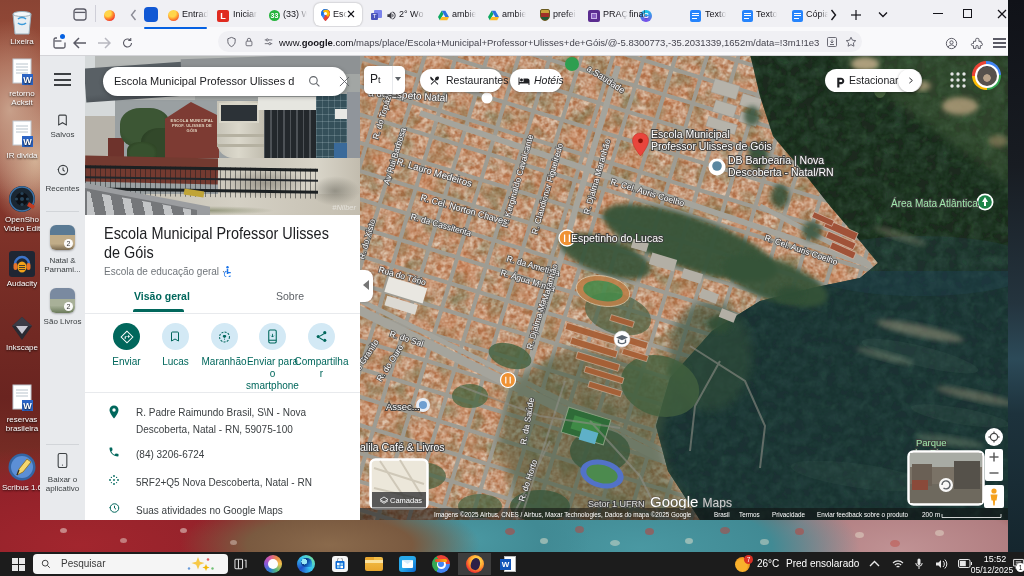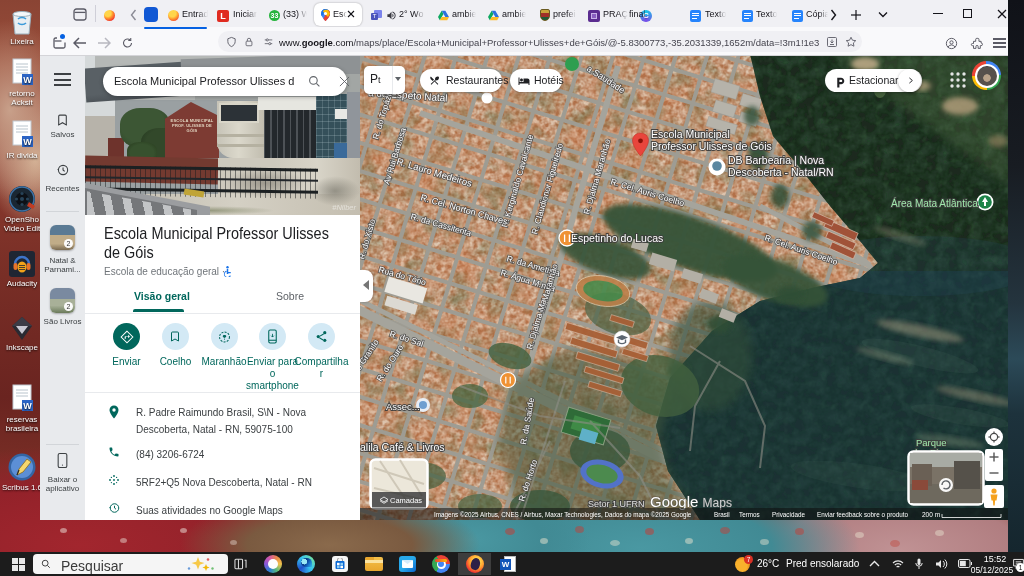--- a/index.html
+++ b/index.html
@@ -475,21 +475,21 @@
             <path d="M12 9v6M9.5 12.5L12 15l2.5-2.5" stroke-width="1.6"></path>
           </svg>
   <div class="acirc" style="left:223px;"></div>
   <svg class="abs" style="left:230px;top:274px" width="13" height="13" viewBox="0 0 24 24" fill="#01675c">
             <circle cx="18" cy="5" r="3"></circle>
             <circle cx="6" cy="12" r="3"></circle>
             <circle cx="18" cy="19" r="3"></circle>
             <path d="M8.6 13.5l6.8 4-1 1.7-6.8-4zM15.4 6.5l1 1.7-6.8 4-1-1.7z"></path>
           </svg>
   <div class="albl" style="left:23px;width:37px;">Enviar</div>
-  <div class="albl" style="left:72px;width:37px;">Coelho</div>
+  <div class="albl" style="left:72px;width:37px;">Lucas</div>
   <div class="albl" style="left:116px;width:46px;">Maranhão</div>
   <div class="albl" style="left:154px;width:67px;">Enviar para<br>o<br>smartphone</div>
   <div class="albl" style="left:203px;width:67px;">Compartilha<br>r</div>
   <div class="abs" style="left:0;top:336px;width:275px;height:1px;background:#e8eaed;"></div>
 
   <svg class="abs" style="left:23px;top:349px" width="12" height="14" viewBox="0 0 24 28" fill="#01675c">
             <path d="M12 1C6.9 1 3 4.9 3 10c0 6.8 9 17 9 17s9-10.2 9-17c0-5.1-3.9-9-9-9z"></path>
             <circle cx="12" cy="10" r="3.4" fill="#fff"></circle>
           </svg>
   <div class="irow" style="top:349px;width:176px;">R. Padre Raimundo Brasil, S\N - Nova Descoberta, Natal - RN, 59075-100</div>
@@ -846,21 +846,21 @@
 <div class="abs" style="left:4px;top:10px;width:41px;height:28px;background:#fff;border-radius:5px;box-shadow:0 1px 3px rgba(0,0,0,.3);">
   <span style="position:absolute;left:6px;top:6px;font-size:12px;color:#202124;">P<span style="font-size:9px;">t</span></span>
   <span style="position:absolute;left:28px;top:0;width:1px;height:28px;background:#e8eaed;"></span>
   <span style="position:absolute;left:31px;top:11px;width:0;height:0;border-left:3.5px solid transparent;border-right:3.5px solid transparent;border-top:4.5px solid #5f6368;"></span>
 </div>
 <div class="chip" style="left:60px;width:82px;"><svg width="11" height="11" style="position:absolute;left:9px;top:6px" viewBox="0 0 24 24" fill="#202124">
               <path d="M8.1 13.34l2.83-2.83L3.91 3.5a4.008 4.008 0 000 5.66l4.19 4.18zm6.78-1.81c1.53.71 3.68.21 5.27-1.38 1.91-1.91 2.28-4.65.81-6.12-1.46-1.46-4.2-1.1-6.12.81-1.59 1.59-2.09 3.74-1.38 5.27L3.7 19.87l1.41 1.41L12 14.41l6.88 6.88 1.41-1.41L13.41 13l1.47-1.47z"></path>
             </svg><span style="margin-left:26px;">Restaurantes</span></div>
 <div class="chip" style="left:150px;width:52px;"><svg width="12" height="12" style="position:absolute;left:8px;top:6px" viewBox="0 0 24 24" fill="#202124">
               <path d="M7 13c1.66 0 3-1.34 3-3S8.66 7 7 7s-3 1.34-3 3 1.34 3 3 3zm12-6h-8v7H3V5H1v15h2v-3h18v3h2v-9c0-2.21-1.79-4-4-4z"></path>
-            </svg><span style="margin-left:24px;">Hotéis</span></div>
+            </svg><span style="margin-left:24px;font-style:italic;">Hotéis</span></div>
 <div class="chip" style="left:465px;width:97px;overflow:hidden;"><span style="position:absolute;left:9px;top:5px;width:13px;height:13px;"><svg width="13" height="13" viewBox="0 0 24 24" fill="#202124">
                 <path d="M13 3H6v18h4v-6h3c3.31 0 6-2.69 6-6s-2.69-6-6-6zm.2 8H10V7h3.2c1.1 0 2 .9 2 2s-.9 2-2 2z"></path>
               </svg></span><span style="margin-left:24px;">Estacioname</span></div>
 <div class="abs" style="left:538px;top:13px;width:23px;height:23px;background:#fff;border-radius:50%;box-shadow:0 1px 3px rgba(0,0,0,.3);">
   <svg width="9" height="9" style="position:absolute;left:8px;top:7px" viewBox="0 0 24 24" fill="none" stroke="#202124" stroke-width="2.5">
               <path d="M9 5l8 7-8 7"></path>
             </svg>
 </div>
 
 <svg class="abs" style="left:589px;top:15px" width="18" height="18" viewBox="0 0 18 18">
@@ -895,21 +895,21 @@
           <rect x="7" y="0" width="6" height="6"></rect>
           <rect x="0" y="7" width="6" height="6"></rect>
           <rect x="7" y="7" width="6" height="6"></rect>
         </g>
       </svg>
   <div id="tsearch">
     <svg class="abs" style="left:8px;top:5px" width="10" height="10" viewBox="0 0 24 24" fill="none" stroke="#444" stroke-width="2.4">
           <circle cx="10" cy="10" r="7"></circle>
           <line x1="15.5" y1="15.5" x2="21" y2="21"></line>
         </svg>
-    <span class="abs" style="left:28px;top:4px;font-size:14px;color:#3a3a3a;">Pesquisar</span>
+    <span class="abs" style="left:28px;top:4px;font-size:10px;color:#3a3a3a;">Pesquisar</span>
     <svg class="abs" style="left:148px;top:2px" width="34" height="16" viewBox="0 0 34 16">
       <path d="M17 1l1.8 4.7L23.5 7l-4.7 1.8L17 13.5l-1.8-4.7L10.5 7l4.7-1.3z" fill="#f7c948"></path>
       <path d="M25 8l1 2.6 2.6 1-2.6 1L25 15l-1-2.4-2.6-1 2.6-1z" fill="#f2b705"></path>
       <circle cx="27" cy="3.5" r="1.3" fill="#e25c5c"></circle>
       <circle cx="31.5" cy="12.5" r="1.2" fill="#6fbf73"></circle>
       <circle cx="8" cy="12.5" r="1.2" fill="#6a9bd8"></circle>
     </svg>
   </div>
   <svg class="abs" style="left:233px;top:5px" width="15" height="14" viewBox="0 0 24 24" fill="none" stroke="#dcdcdc" stroke-width="1.8">
         <rect x="2.5" y="4" width="13" height="16" rx="1.5"></rect>

